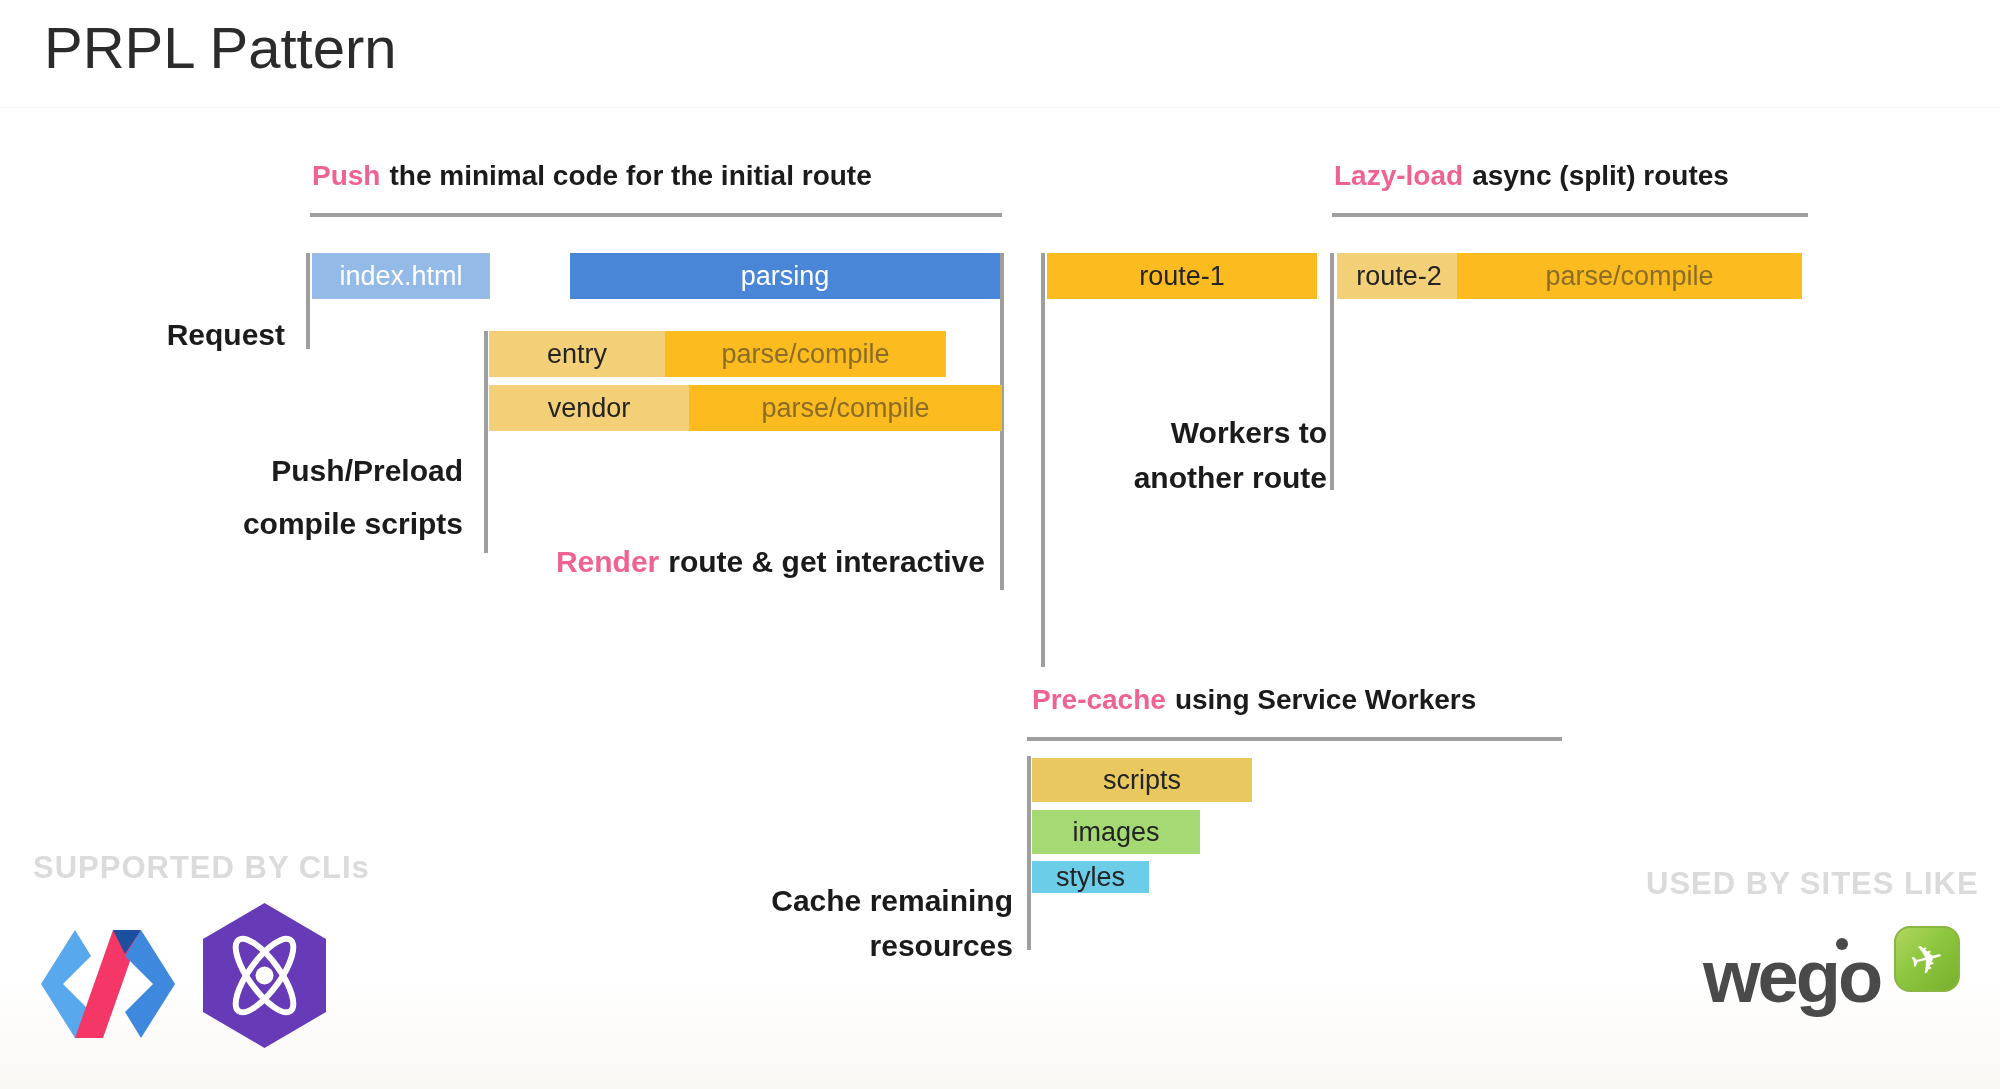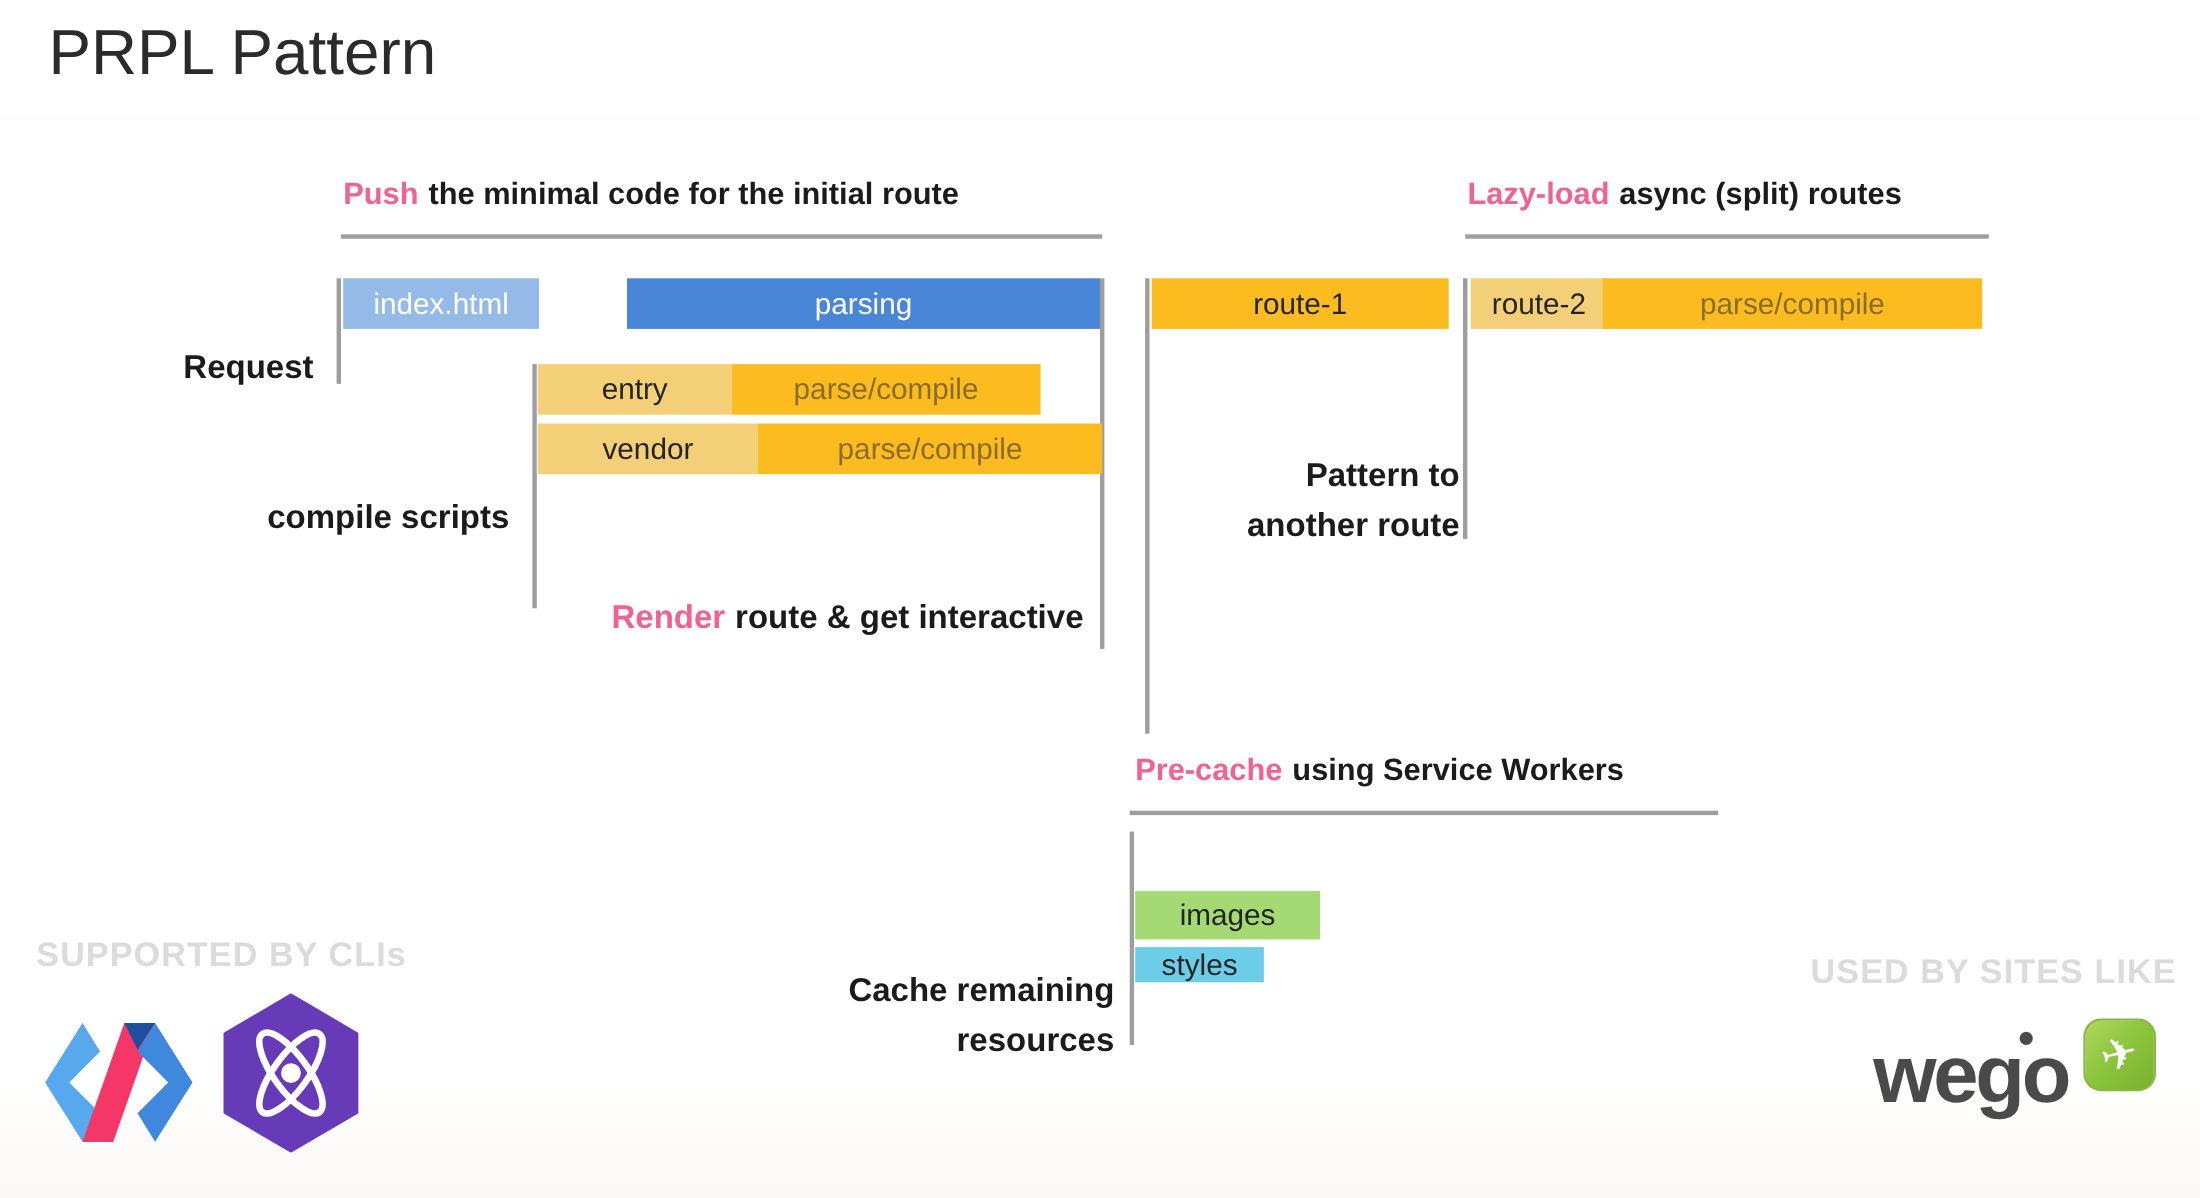--- a/index.html
+++ b/index.html
@@ -104,35 +104,39 @@
 
   <div class="abs bar txt-black" style="left:489px;top:385px;width:200px;background:var(--bar-yellow-light);">
       <span>vendor</span>
     </div>
   <div class="abs bar txt-olive" style="left:689px;top:385px;width:313px;background:var(--bar-orange);">
       <span>parse/compile</span>
     </div>
 
   <div class="abs side-label" style="right:1715px;top:318px;">Request</div>
   <div class="abs side-label two-line" style="right:1537px;top:444px;">
+    <div>Push/Preload</div>
     <div>compile scripts</div>
   </div>
   <div class="abs side-label" style="right:1015px;top:545px;">
     <span class="hl">Render</span><span>route &amp; get interactive</span>
   </div>
   <div class="abs side-label two-line-tight" style="right:673px;top:410px;">
-    <div>Pattern to</div>
+    <div>Workers to</div>
     <div>another route</div>
   </div>
 
   <div class="abs heading" style="left:1032px;top:684px;">
     <span class="hl">Pre-cache</span><span>using Service Workers</span>
   </div>
   <div class="abs underline" style="left:1027px;top:737px;width:535px;"></div>
 
+  <div class="abs bar txt-black" style="left:1032px;top:758px;width:220px;height:44px;background:var(--bar-scripts-yellow);">
+      <span>scripts</span>
+    </div>
   <div class="abs bar txt-black" style="left:1032px;top:810px;width:168px;height:44px;background:var(--bar-images-green);">
       <span>images</span>
     </div>
   <div class="abs bar txt-black" style="left:1032px;top:861px;width:117px;height:32px;background:var(--bar-styles-cyan);">
       <span>styles</span>
     </div>
 
   <div class="abs side-label two-line-tight" style="right:987px;top:878px;">
     <div>Cache remaining</div>
     <div>resources</div>

